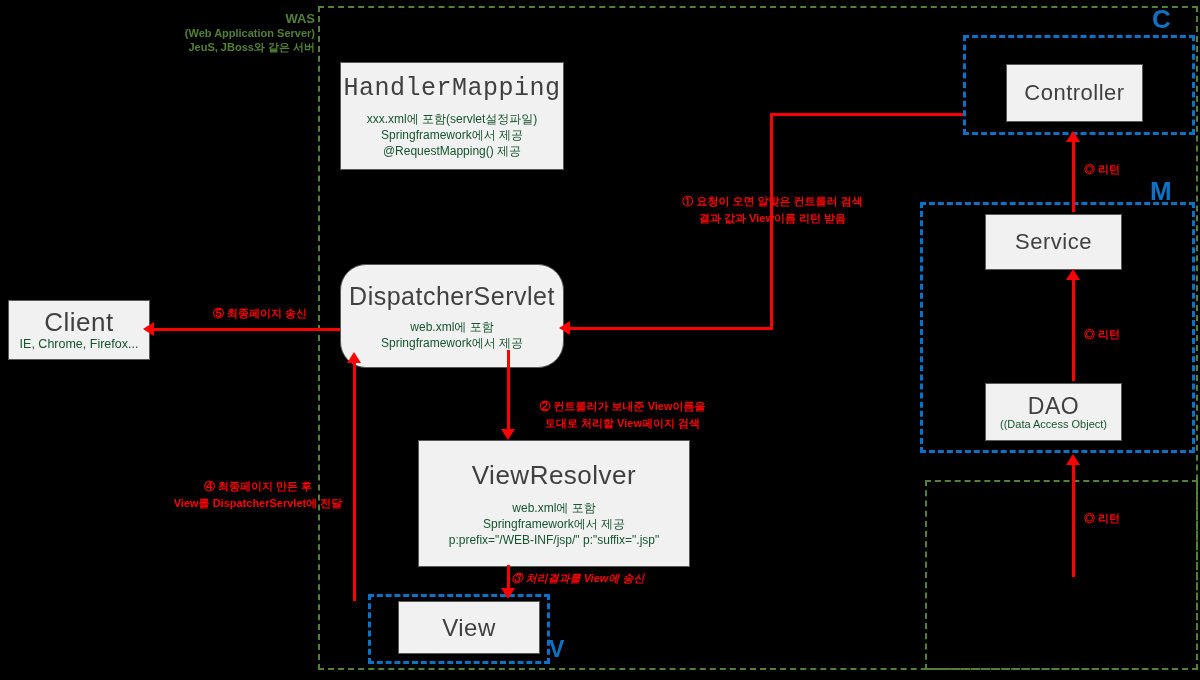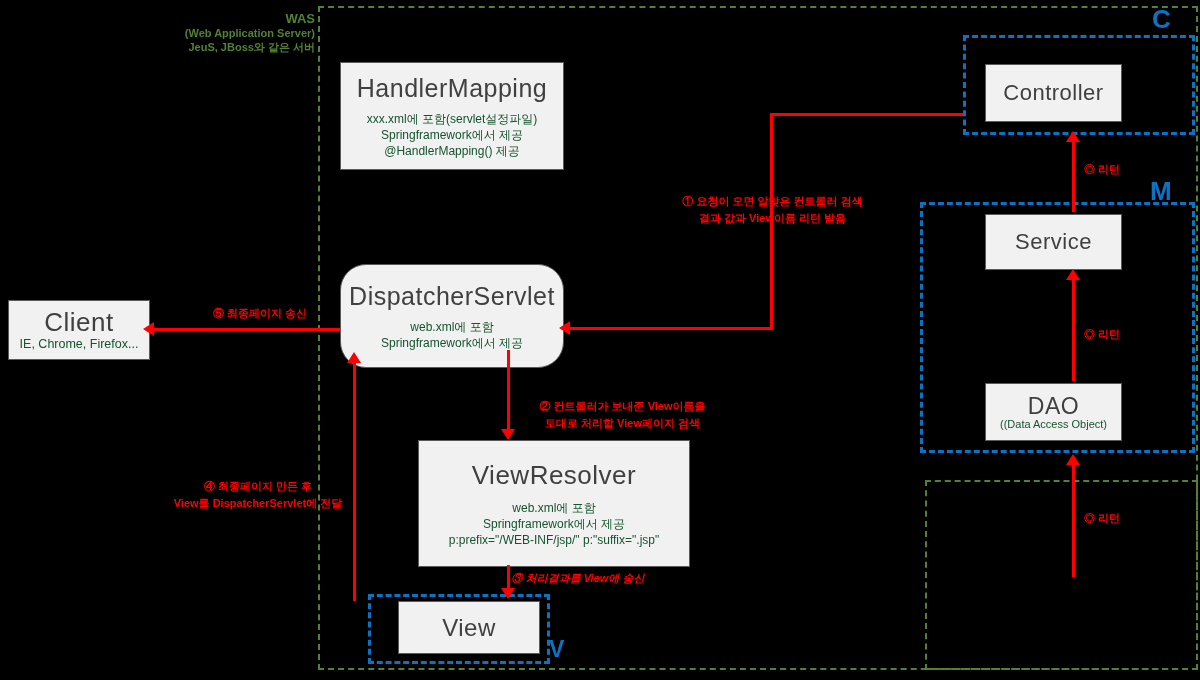--- a/index.html
+++ b/index.html
@@ -50,44 +50,44 @@
     <div class="l2">(Web Application Server)</div>
     <div class="l3">JeuS, JBoss와 같은 서버</div>
   </div>
 
   <div class="box" style="left:8px;top:300px;width:140px;height:58px;">
     <div class="title" style="font-size:26px;line-height:27px;">Client</div>
     <div class="sub" style="font-size:12.5px;">IE, Chrome, Firefox...</div>
   </div>
 
   <div class="box" style="left:340px;top:62px;width:222px;height:106px;">
-    <div class="title" style="margin-bottom:8px;">HandlerMapping</div>
+    <div class="title" style="margin-bottom:8px;font-family:Liberation Mono, monospace;">HandlerMapping</div>
     <div class="sub">xxx.xml에 포함(servlet설정파일)</div>
     <div class="sub">Springframework에서 제공</div>
-    <div class="sub">@HandlerMapping() 제공</div>
+    <div class="sub">@RequestMapping() 제공</div>
   </div>
 
   <div class="box" style="left:340px;top:264px;width:222px;height:102px;border-radius:26px;">
     <div class="title" style="margin-bottom:8px;">DispatcherServlet</div>
     <div class="sub">web.xml에 포함</div>
     <div class="sub">Springframework에서 제공</div>
   </div>
 
   <div class="box" style="left:418px;top:440px;width:270px;height:125px;">
     <div class="title" style="font-size:26px;margin-bottom:9px;">ViewResolver</div>
     <div class="sub">web.xml에 포함</div>
     <div class="sub">Springframework에서 제공</div>
     <div class="sub">p:prefix="/WEB-INF/jsp/"  p:"suffix=".jsp"</div>
   </div>
 
   <div class="box" style="left:398px;top:601px;width:140px;height:51px;">
     <div class="title" style="font-size:24px;">View</div>
   </div>
 
-  <div class="box" style="left:985px;top:64px;width:135px;height:56px;justify-content:center;">
+  <div class="box" style="left:1006px;top:64px;width:135px;height:56px;justify-content:center;">
     <div class="title" style="font-size:22px;">Controller</div>
   </div>
 
   <div class="box" style="left:985px;top:214px;width:135px;height:54px;">
     <div class="title" style="font-size:22px;">Service</div>
   </div>
 
   <div class="box" style="left:985px;top:383px;width:135px;height:56px;">
     <div class="title" style="font-size:23px;line-height:24px;">DAO</div>
     <div class="sub" style="font-size:11px;line-height:13px;">((Data Access Object)</div>

